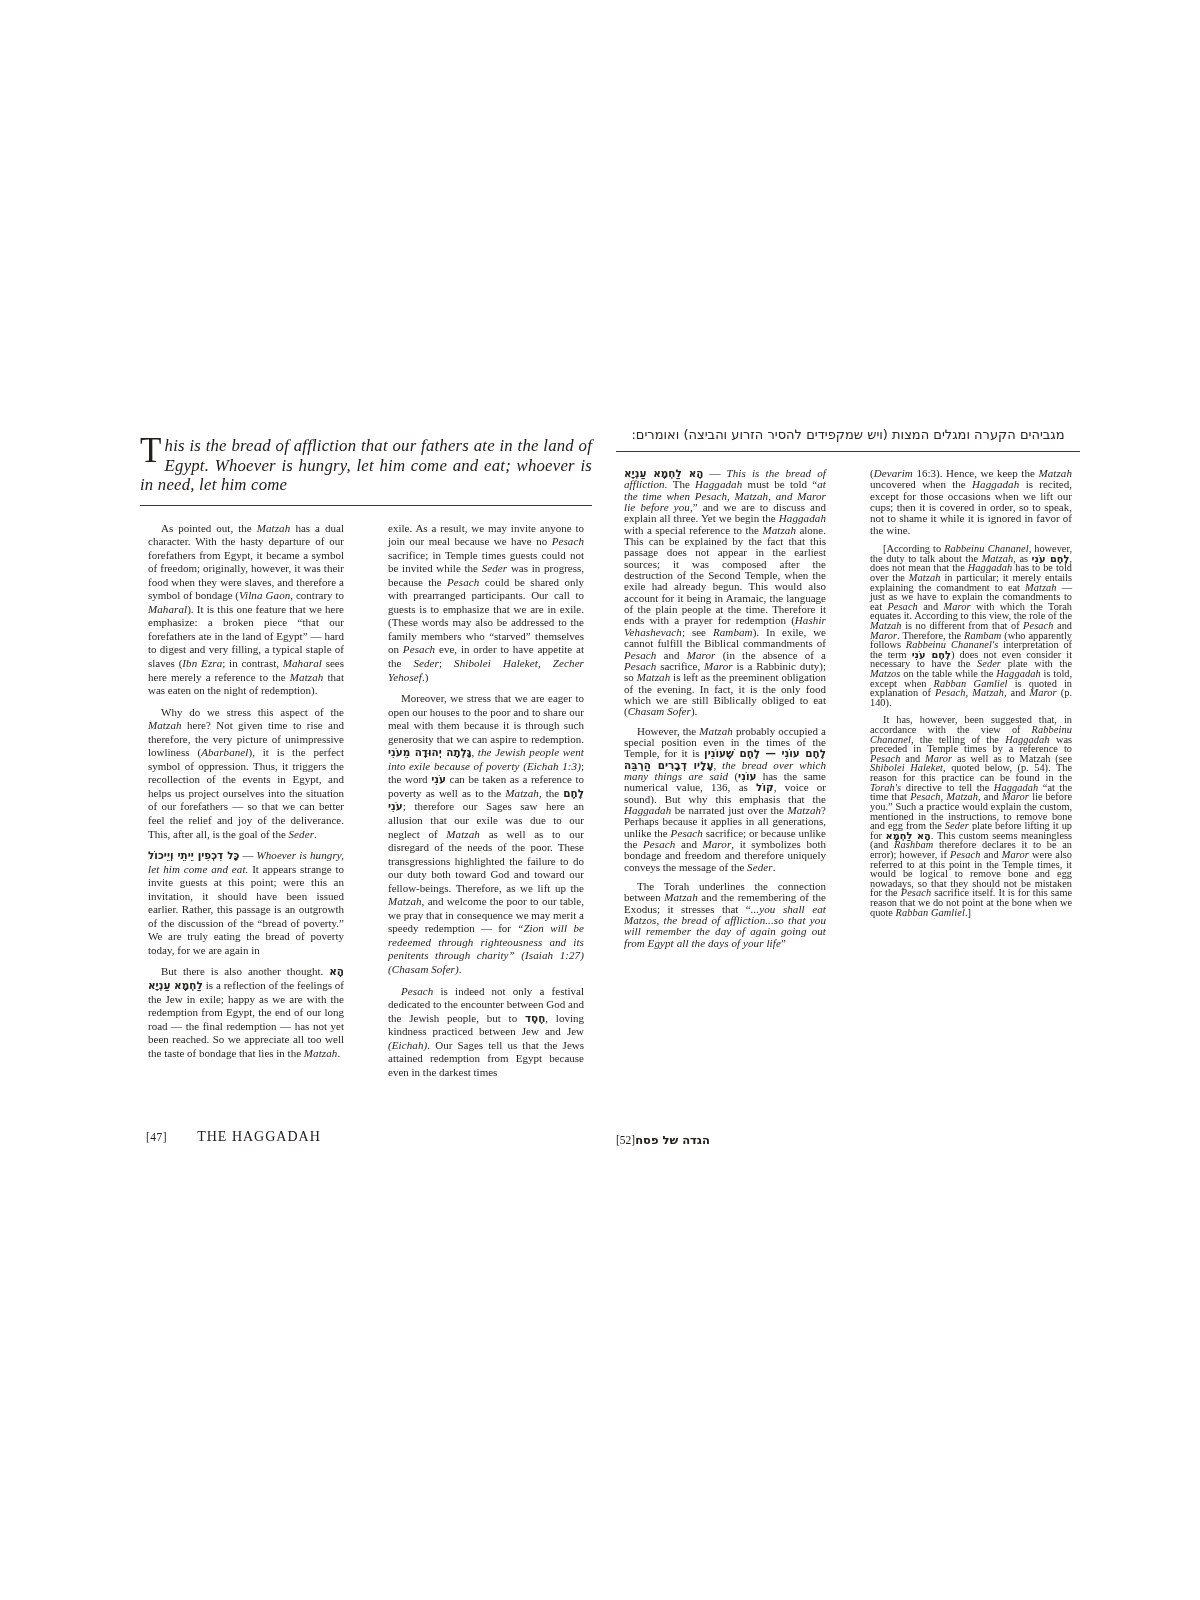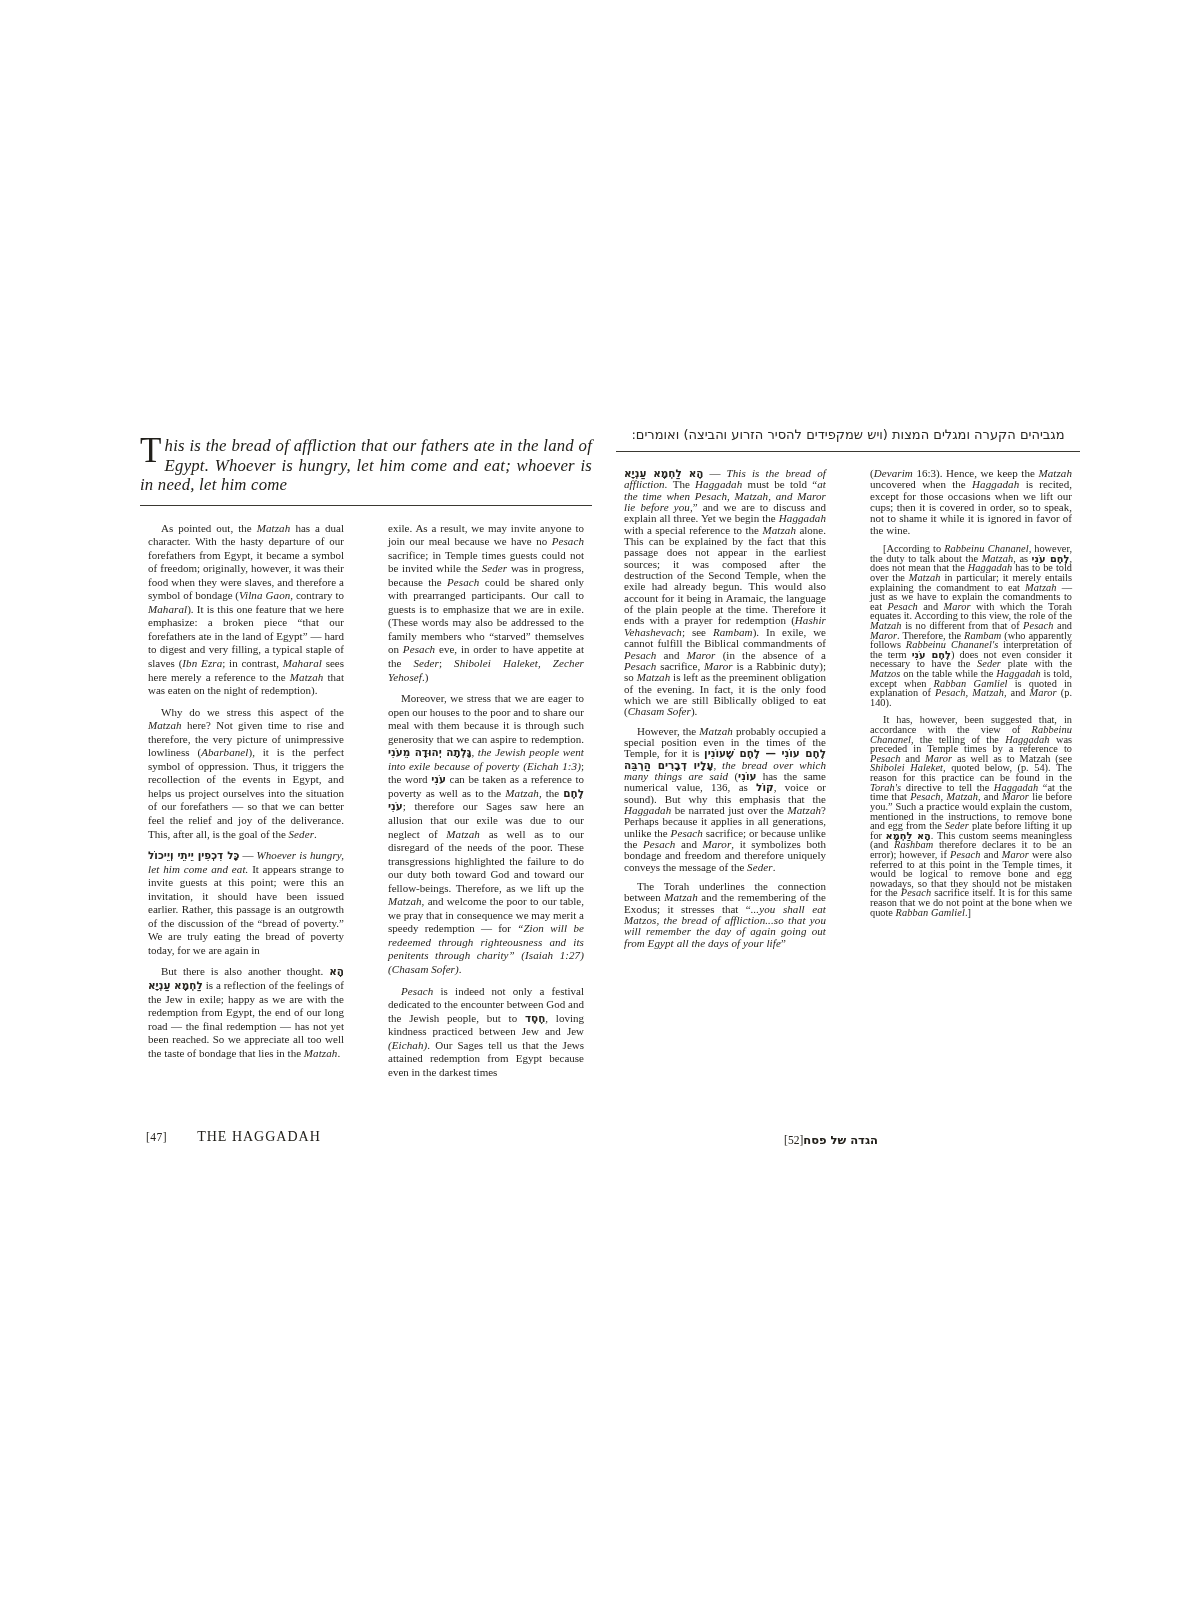--- a/index.html
+++ b/index.html
@@ -49,21 +49,21 @@
   .para.ind { text-indent:13px; }
   .para.sp { margin-top:5px; }
   .para.small { font-size:.94em; line-height:.93; }
   .para i { letter-spacing:.1px; }
   .para b.heb, b.heb { font-family:"DejaVu Sans",sans-serif; font-size:.95em; font-weight:bold; }
 
   .footer { position:absolute; bottom:0; width:100%; font-size:11.5px; color:#22201b; }
   .footer-left { left:6px; }
   .footer-left .pgnum { letter-spacing:.5px; }
   .footer-left .title { margin-left:30px; letter-spacing:1px; font-size:14px; }
-  .footer-right { text-align:center; }
+  .footer-right { text-align:left; }
   .footer-right .hebtitle {
     font-family:"DejaVu Sans",sans-serif; font-weight:bold; font-size:11.5px; margin-right:34px;
   }
 </style>
 </head>
 <body>
 
 <div class="page page-left">
   <div class="passage">
     <span class="dropcap">T</span><span>his is the bread of affliction that our fathers ate in the land of Egypt. Whoever is hungry, let him come and eat; whoever is in need, let him come</span>

